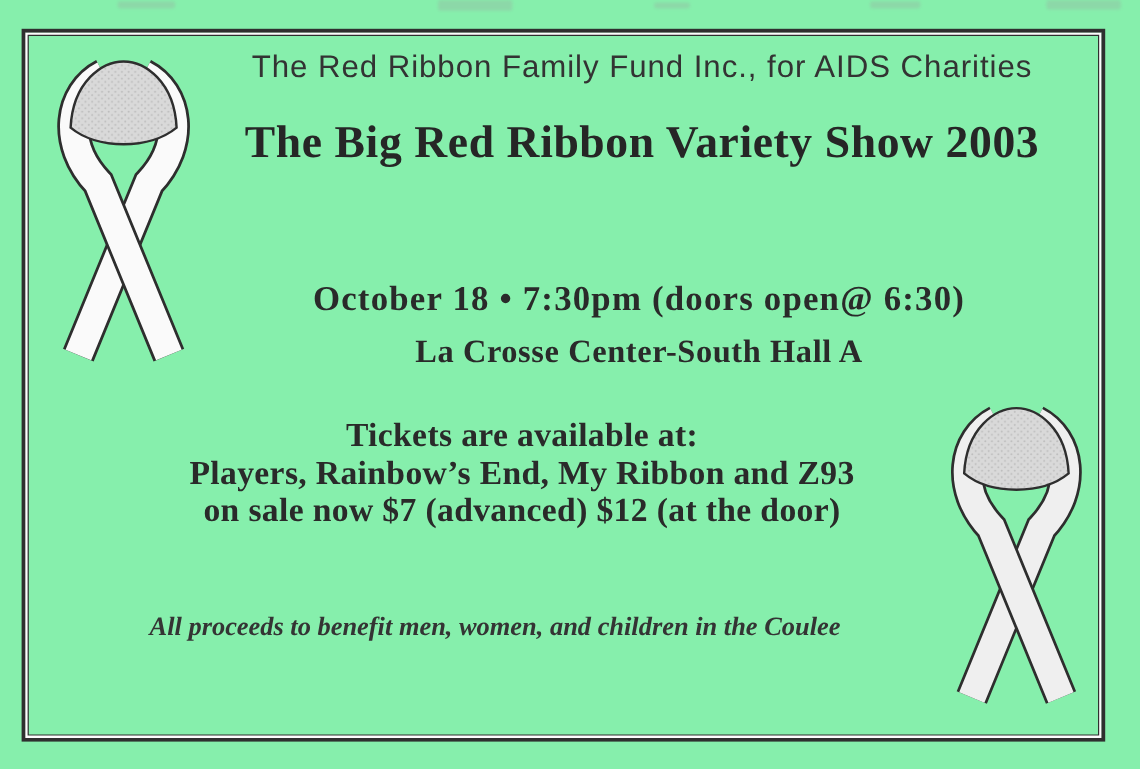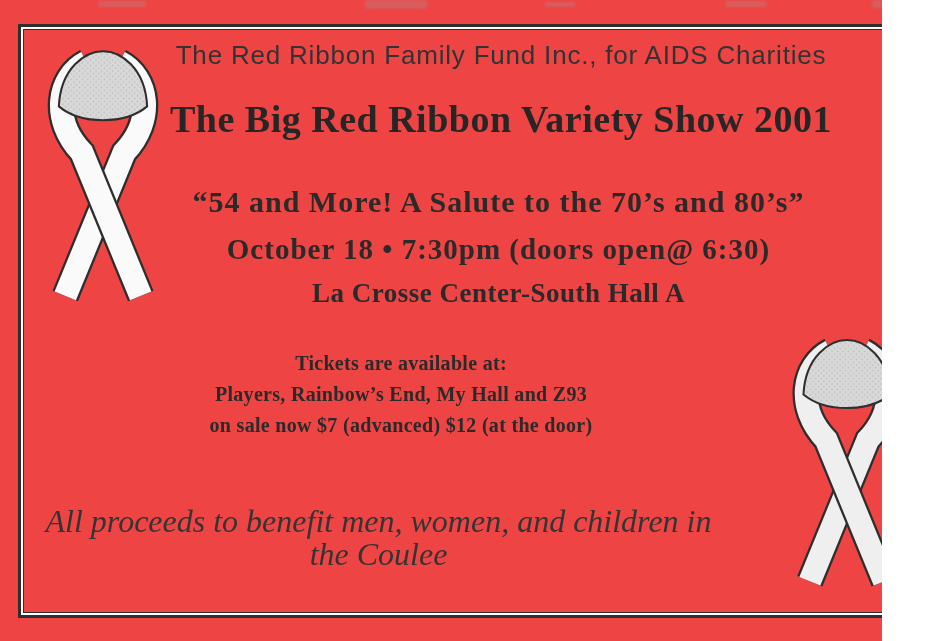--- a/index.html
+++ b/index.html
@@ -1,19 +1,19 @@
 <!DOCTYPE html>
 <html><head>
 <meta charset="utf-8">
 <style>
   html,body{margin:0;padding:0;background:#ffffff;}
   .canvas{
     position:relative;
-    width:882px;height:641px;
-    background:#ef4444;
+    width:950px;height:641px;
+    background:#86efac;
     overflow:hidden;
     font-family:"Liberation Serif", serif;
     color:#2a2a2a;
   }
   
   .smudge{
     position:absolute;
     background:#9e9e9e;
     opacity:.28;
     filter:blur(1.2px);
@@ -49,25 +49,25 @@
   .event-datetime{
     top:233px;left:150px;right:35px;
     font-size:29px;font-weight:bold;letter-spacing:1px;text-align:center;
   }
   .event-venue{
     top:278px;left:150px;right:35px;
     font-size:27px;font-weight:bold;letter-spacing:.5px;
   }
   .tickets-block{
     top:348px;left:30px;right:110px;
-    font-size:20px;font-weight:bold;line-height:31px;letter-spacing:.3px;
+    font-size:28px;font-weight:bold;line-height:31px;letter-spacing:.3px;
   }
   .footer-block{
     top:505px;left:35px;right:160px;
-    font-style:italic;font-size:32px;line-height:33px;color:#343434;
+    font-style:italic;font-size:22px;line-height:33px;color:#343434;font-weight:bold;
   }
   .ribbon{position:absolute;}
   .ribbon-left{left:34px;top:33px;width:138px;height:294px;}
   .ribbon-right{left:779px;top:321px;width:136px;height:292px;}
   .strap-edge{fill:none;stroke:#2e2e2e;stroke-width:30;}
   .strap-fill{fill:none;stroke:#fafafa;stroke-width:25;}
   .ribbon-right .strap-fill{stroke:#efefef;}
   .fold{fill:url(#foldhatch);stroke:#2e2e2e;stroke-width:2.2;}
   .defs-svg{position:absolute;width:0;height:0;}
 </style>
@@ -105,32 +105,31 @@
   <svg class="ribbon ribbon-right" viewBox="0 0 150 300">
     <path class="strap-edge" d="M93 22 C124 38 132 84 98 120 L34 276"></path>
     <path class="strap-fill" d="M93 22 C124 38 132 84 98 120 L34 276"></path>
     <path class="strap-edge" d="M57 22 C26 38 18 84 52 120 L116 276"></path>
     <path class="strap-fill" d="M57 22 C26 38 18 84 52 120 L116 276"></path>
     <path class="fold" d="M27 70 C29 28 56 10 75 10 C94 10 121 28 123 70 C99 90 51 90 27 70 Z"></path>
   </svg>
 
   <div class="txt charity-header">The Red Ribbon Family Fund Inc., for AIDS Charities</div>
 
-  <div class="txt show-title">The Big Red Ribbon Variety Show 2001</div>
+  <div class="txt show-title">The Big Red Ribbon Variety Show 2003</div>
 
 
-  <div class="txt show-tagline">“54 and More! A Salute to the 70’s and 80’s”</div>
 
   <div class="txt event-datetime">October 18 • 7:30pm (doors open@ 6:30)</div>
 
   <div class="txt event-venue">La Crosse Center-South Hall A</div>
 
   <div class="txt tickets-block">
     <div>Tickets are available at:</div>
-    <div>Players, Rainbow’s End, My Hall and Z93</div>
+    <div>Players, Rainbow’s End, My Ribbon and Z93</div>
     <div>on sale now $7 (advanced) $12 (at the door)</div>
   </div>
 
   <div class="txt footer-block">
     <div>All proceeds to benefit men, women, and children in the Coulee</div>
   </div>
 
 </div>
 
 </body></html>

